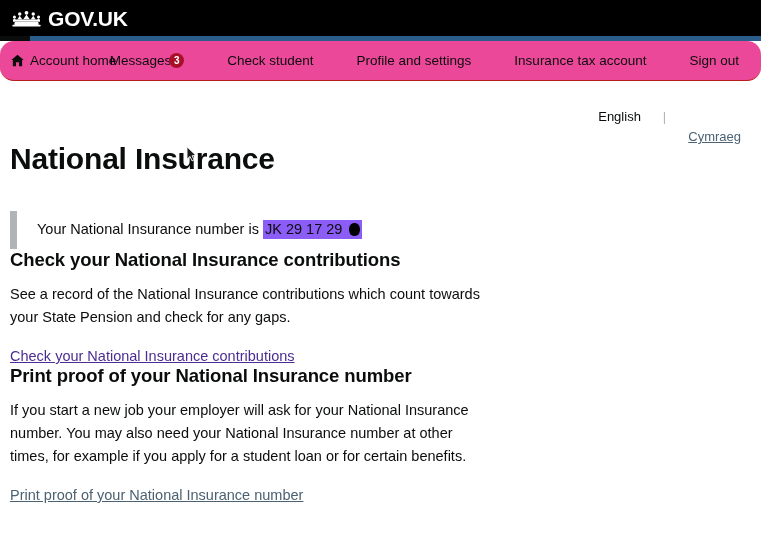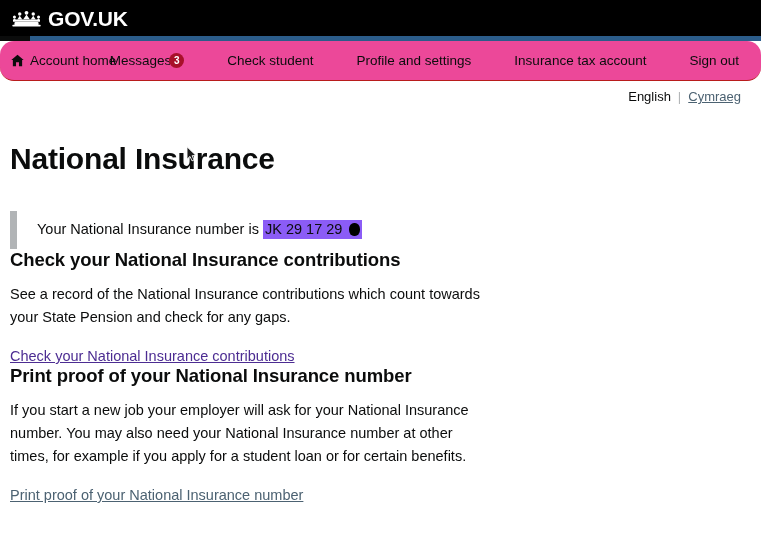--- a/index.html
+++ b/index.html
@@ -139,32 +139,33 @@
     line-height: 1;
   }
 
   
   .lang-row {
     position: absolute;
     right: 20px;
     top: 89px;
     display: flex;
     align-items: center;
-    gap: 7px;
+    gap: 22px;
     font-size: 13px;
   }
   .lang-current {
     color: #0b0c0c;
   }
   .lang-sep {
     color: #b1b4b6;
   }
   .lang-link {
     color: #4c6272;
     text-decoration: underline;
+    margin-top: 40px;
   }
 
   
   .main-wrap {
     position: relative;
     padding-left: 10px;
     padding-right: 20px;
   }
   h1.page-title {
     font-size: 30px;

